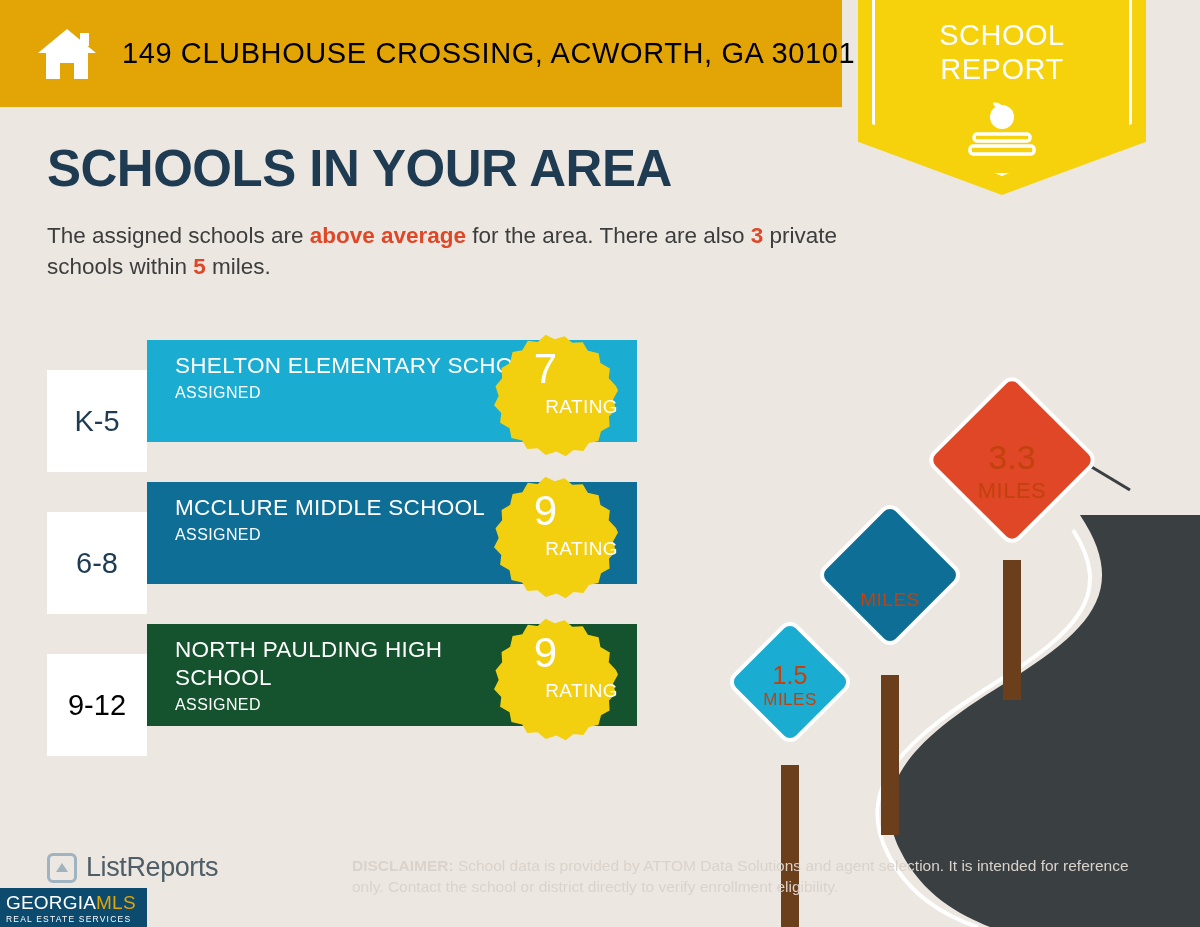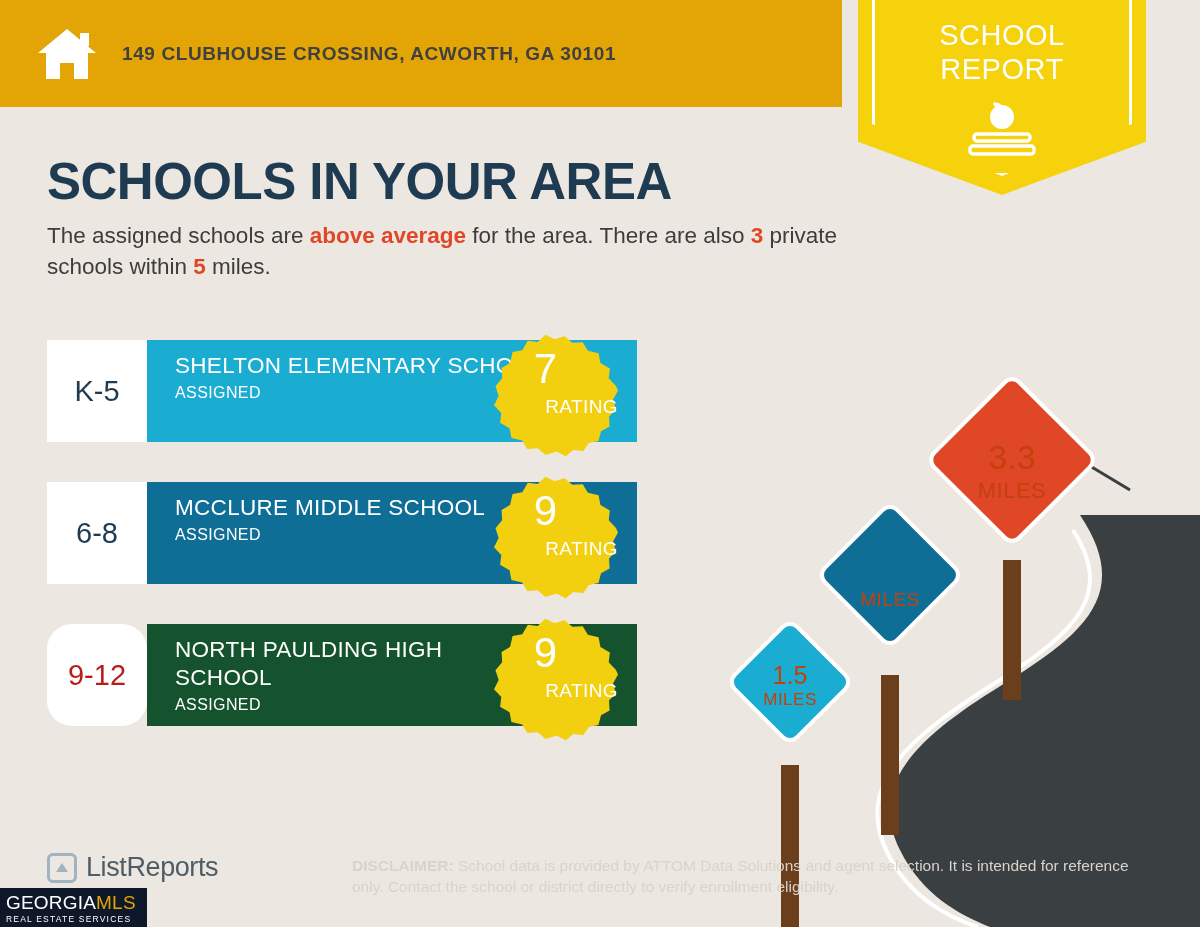--- a/index.html
+++ b/index.html
@@ -22,24 +22,24 @@
     width: 842px; height: 107px;
     background: #e2a505;
     display: flex; align-items: center;
   }
   #home-icon {
     margin-left: 36px; margin-right: 24px;
     width: 62px; height: 54px;
     position: relative;
   }
   #header-address {
-    color: #404040;
-    font-size: 19px;
+    color: #000000;
+    font-size: 29px;
     letter-spacing: 0.6px;
-    font-weight: 700;
+    font-weight: 400;
     white-space: nowrap;
   }
 
   
   #report-badge {
     position: absolute; left: 858px; top: -10px;
     width: 288px; height: 240px;
   }
   #report-badge .outer {
     position: absolute; left: 0; top: 0;
@@ -63,21 +63,21 @@
     letter-spacing: 0.5px;
     font-weight: 400;
   }
   #report-badge .apple-book {
     position: absolute; left: 0; top: 110px; width: 288px;
     text-align: center;
   }
 
   
   #page-title {
-    position: absolute; left: 47px; top: 152px;
+    position: absolute; left: 47px; top: 139px;
     font-size: 51px;
     font-weight: bold;
     letter-spacing: -0.5px;
     color: #1f3b52;
   }
   #subtitle {
     position: absolute; left: 47px; top: 220px;
     width: 800px;
     font-size: 22.5px;
     line-height: 31px;
@@ -96,24 +96,25 @@
   .school-row.r0 { top: 340px; }
   .school-row.r1 { top: 482px; }
   .school-row.r2 { top: 624px; }
 
   .grade-box {
     width: 100px; height: 102px;
     background: #ffffff;
     display: flex; align-items: center; justify-content: center;
     font-size: 29px;
     flex: 0 0 100px;
+    margin-top: 30px;
   }
   .grade-0 { color: #1f3b52; }
   .grade-1 { color: #1f3b52; }
-  .grade-2 { color: #b91c1c; border-radius: 25px; }
+  .grade-2 { color: #000000; }
 
   .school-info {
     flex: 1 1 auto;
     height: 102px;
     padding: 12px 0 0 28px;
     color: #ffffff;
   }
   .school-info .name {
     font-size: 22.5px;
     line-height: 28px;
@@ -240,21 +241,21 @@
   }
   #listreports .lr-text {
     font-size: 27px;
     color: #4e5d66;
     letter-spacing: -0.4px;
   }
 
   #gamls {
     position: absolute; left: 0; top: 888px;
     width: 147px; height: 39px;
-    background: #0f172a;
+    background: #0c4a6e;
     color: #ffffff;
     padding: 5px 0 0 6px;
   }
   #gamls .g1 { font-size: 19px; letter-spacing: 0.2px; line-height: 19px; }
   #gamls .g1 em { font-style: normal; color: #e2a505; }
   #gamls .g2 { font-size: 8.5px; letter-spacing: 1.2px; margin-top: 2px; }
 
   #disclaimer {
     position: absolute; left: 352px; top: 855px;
     width: 790px;

